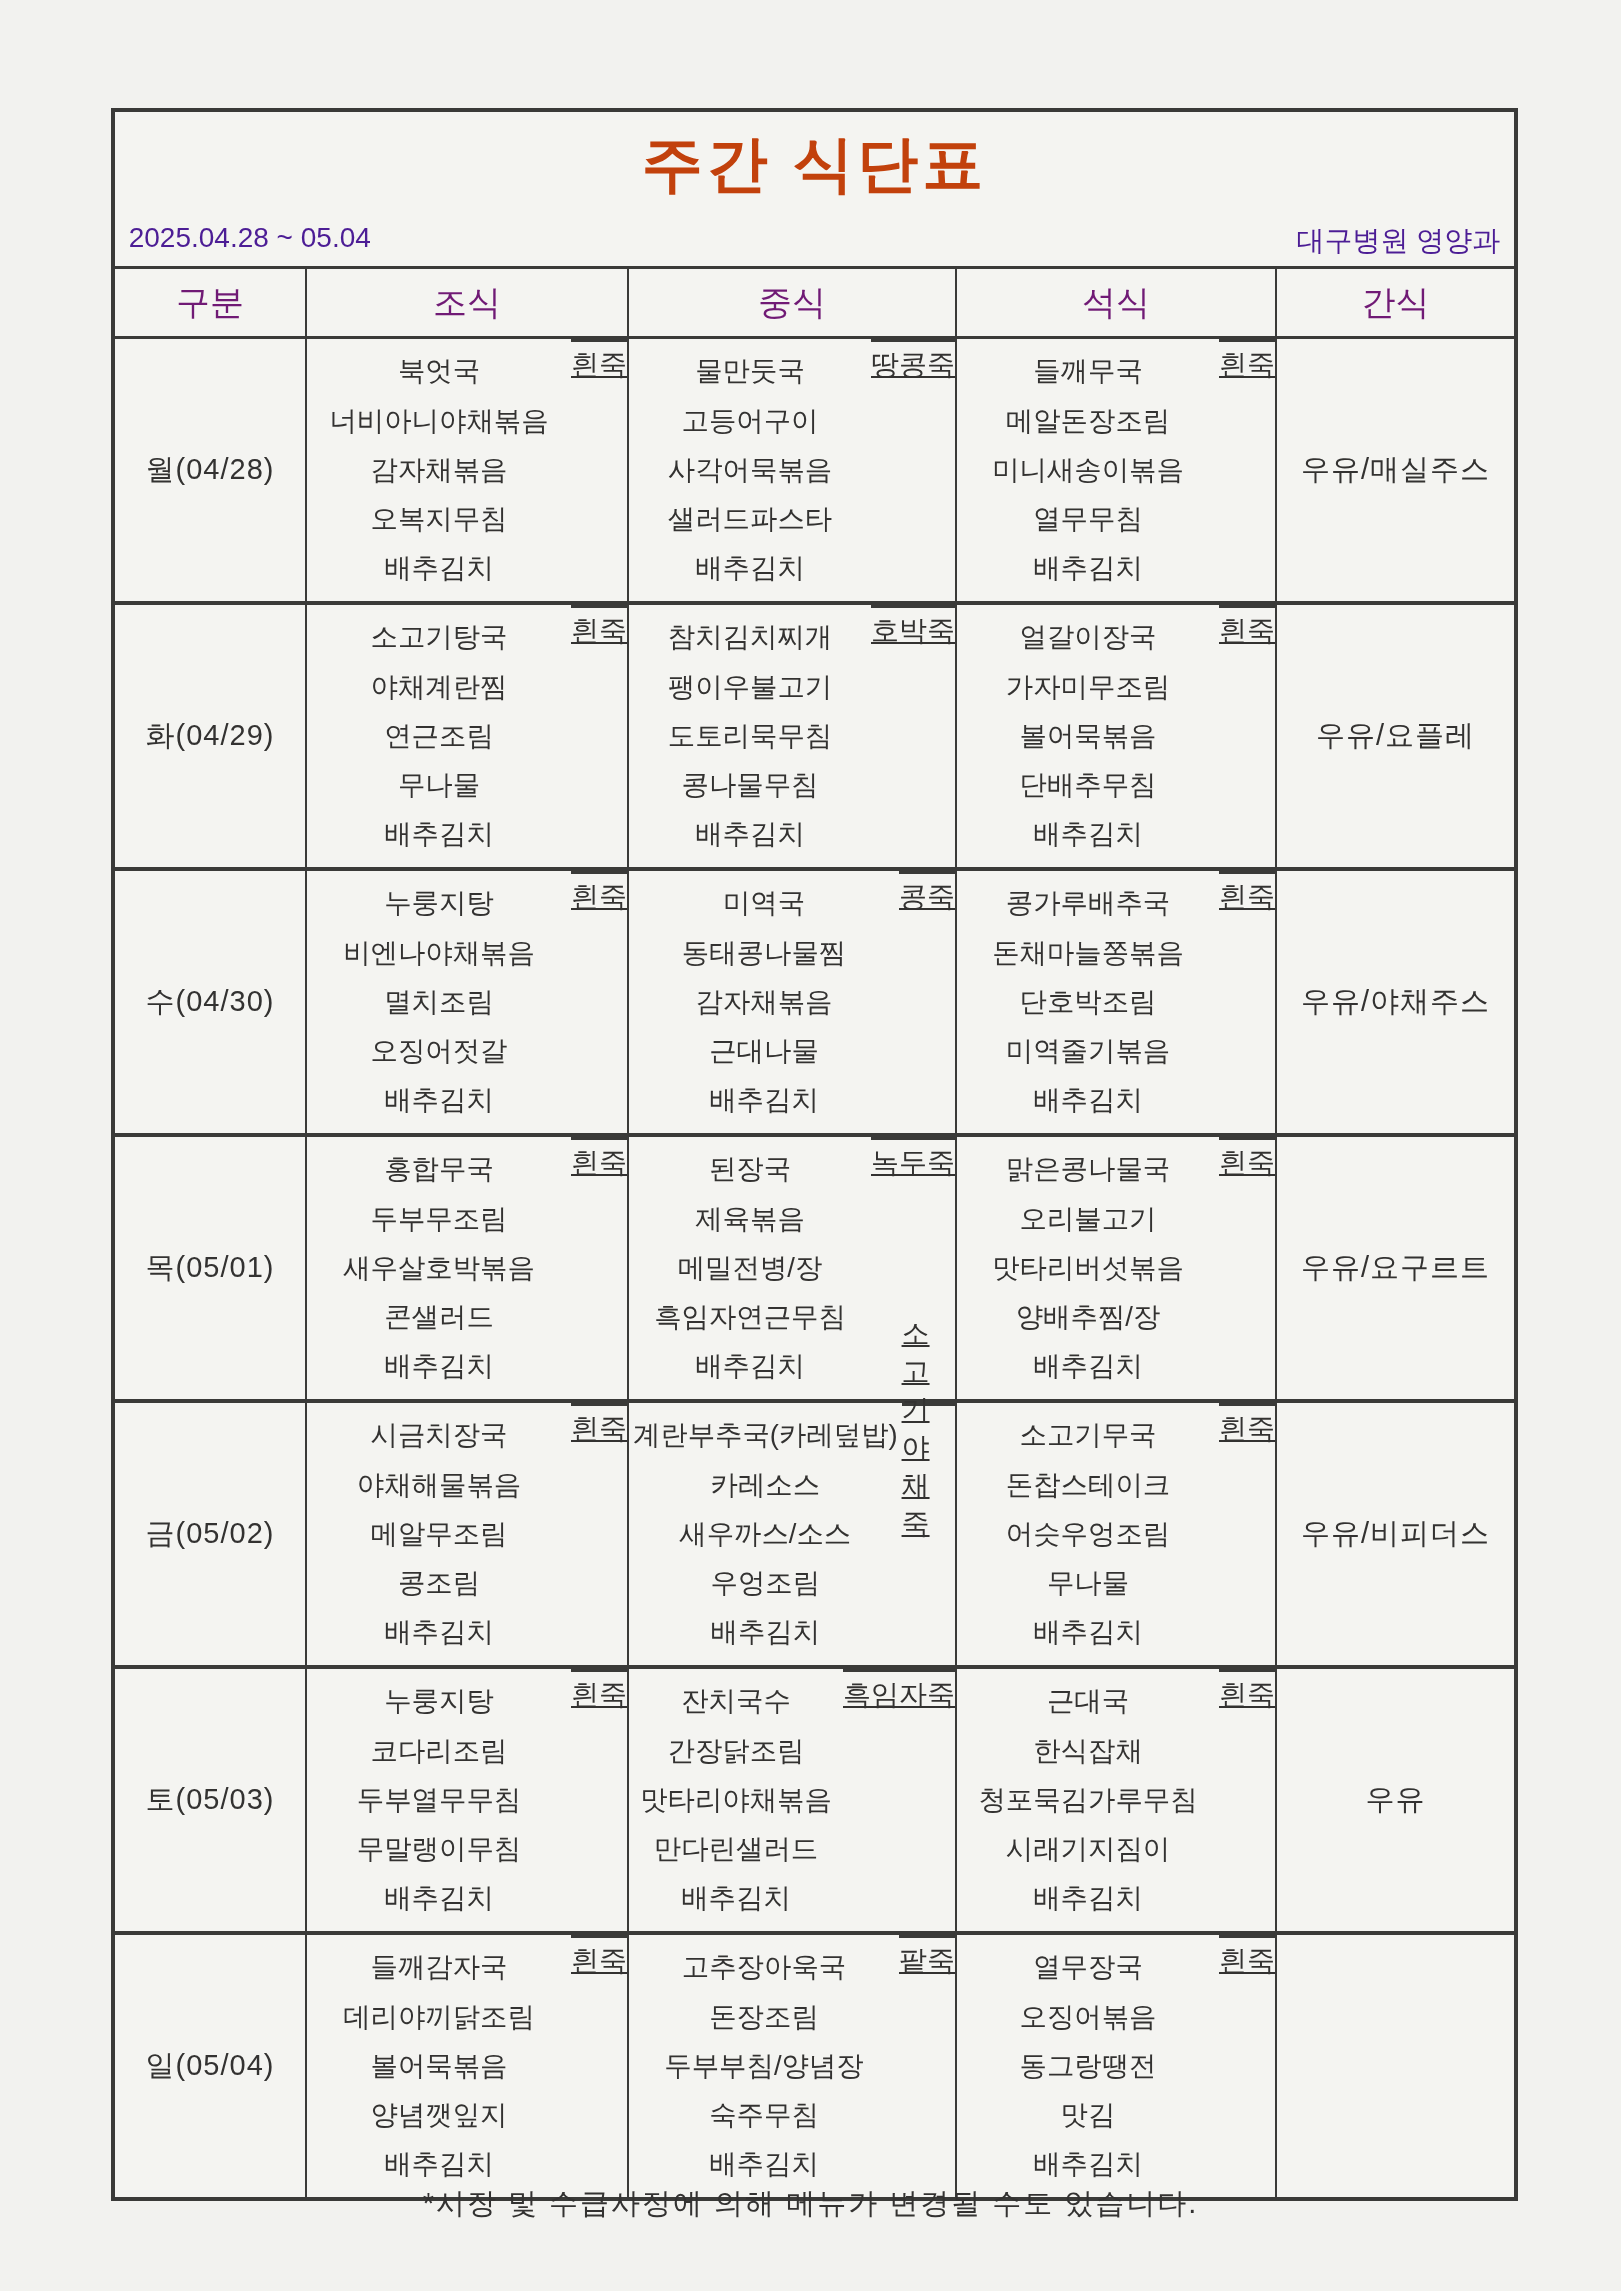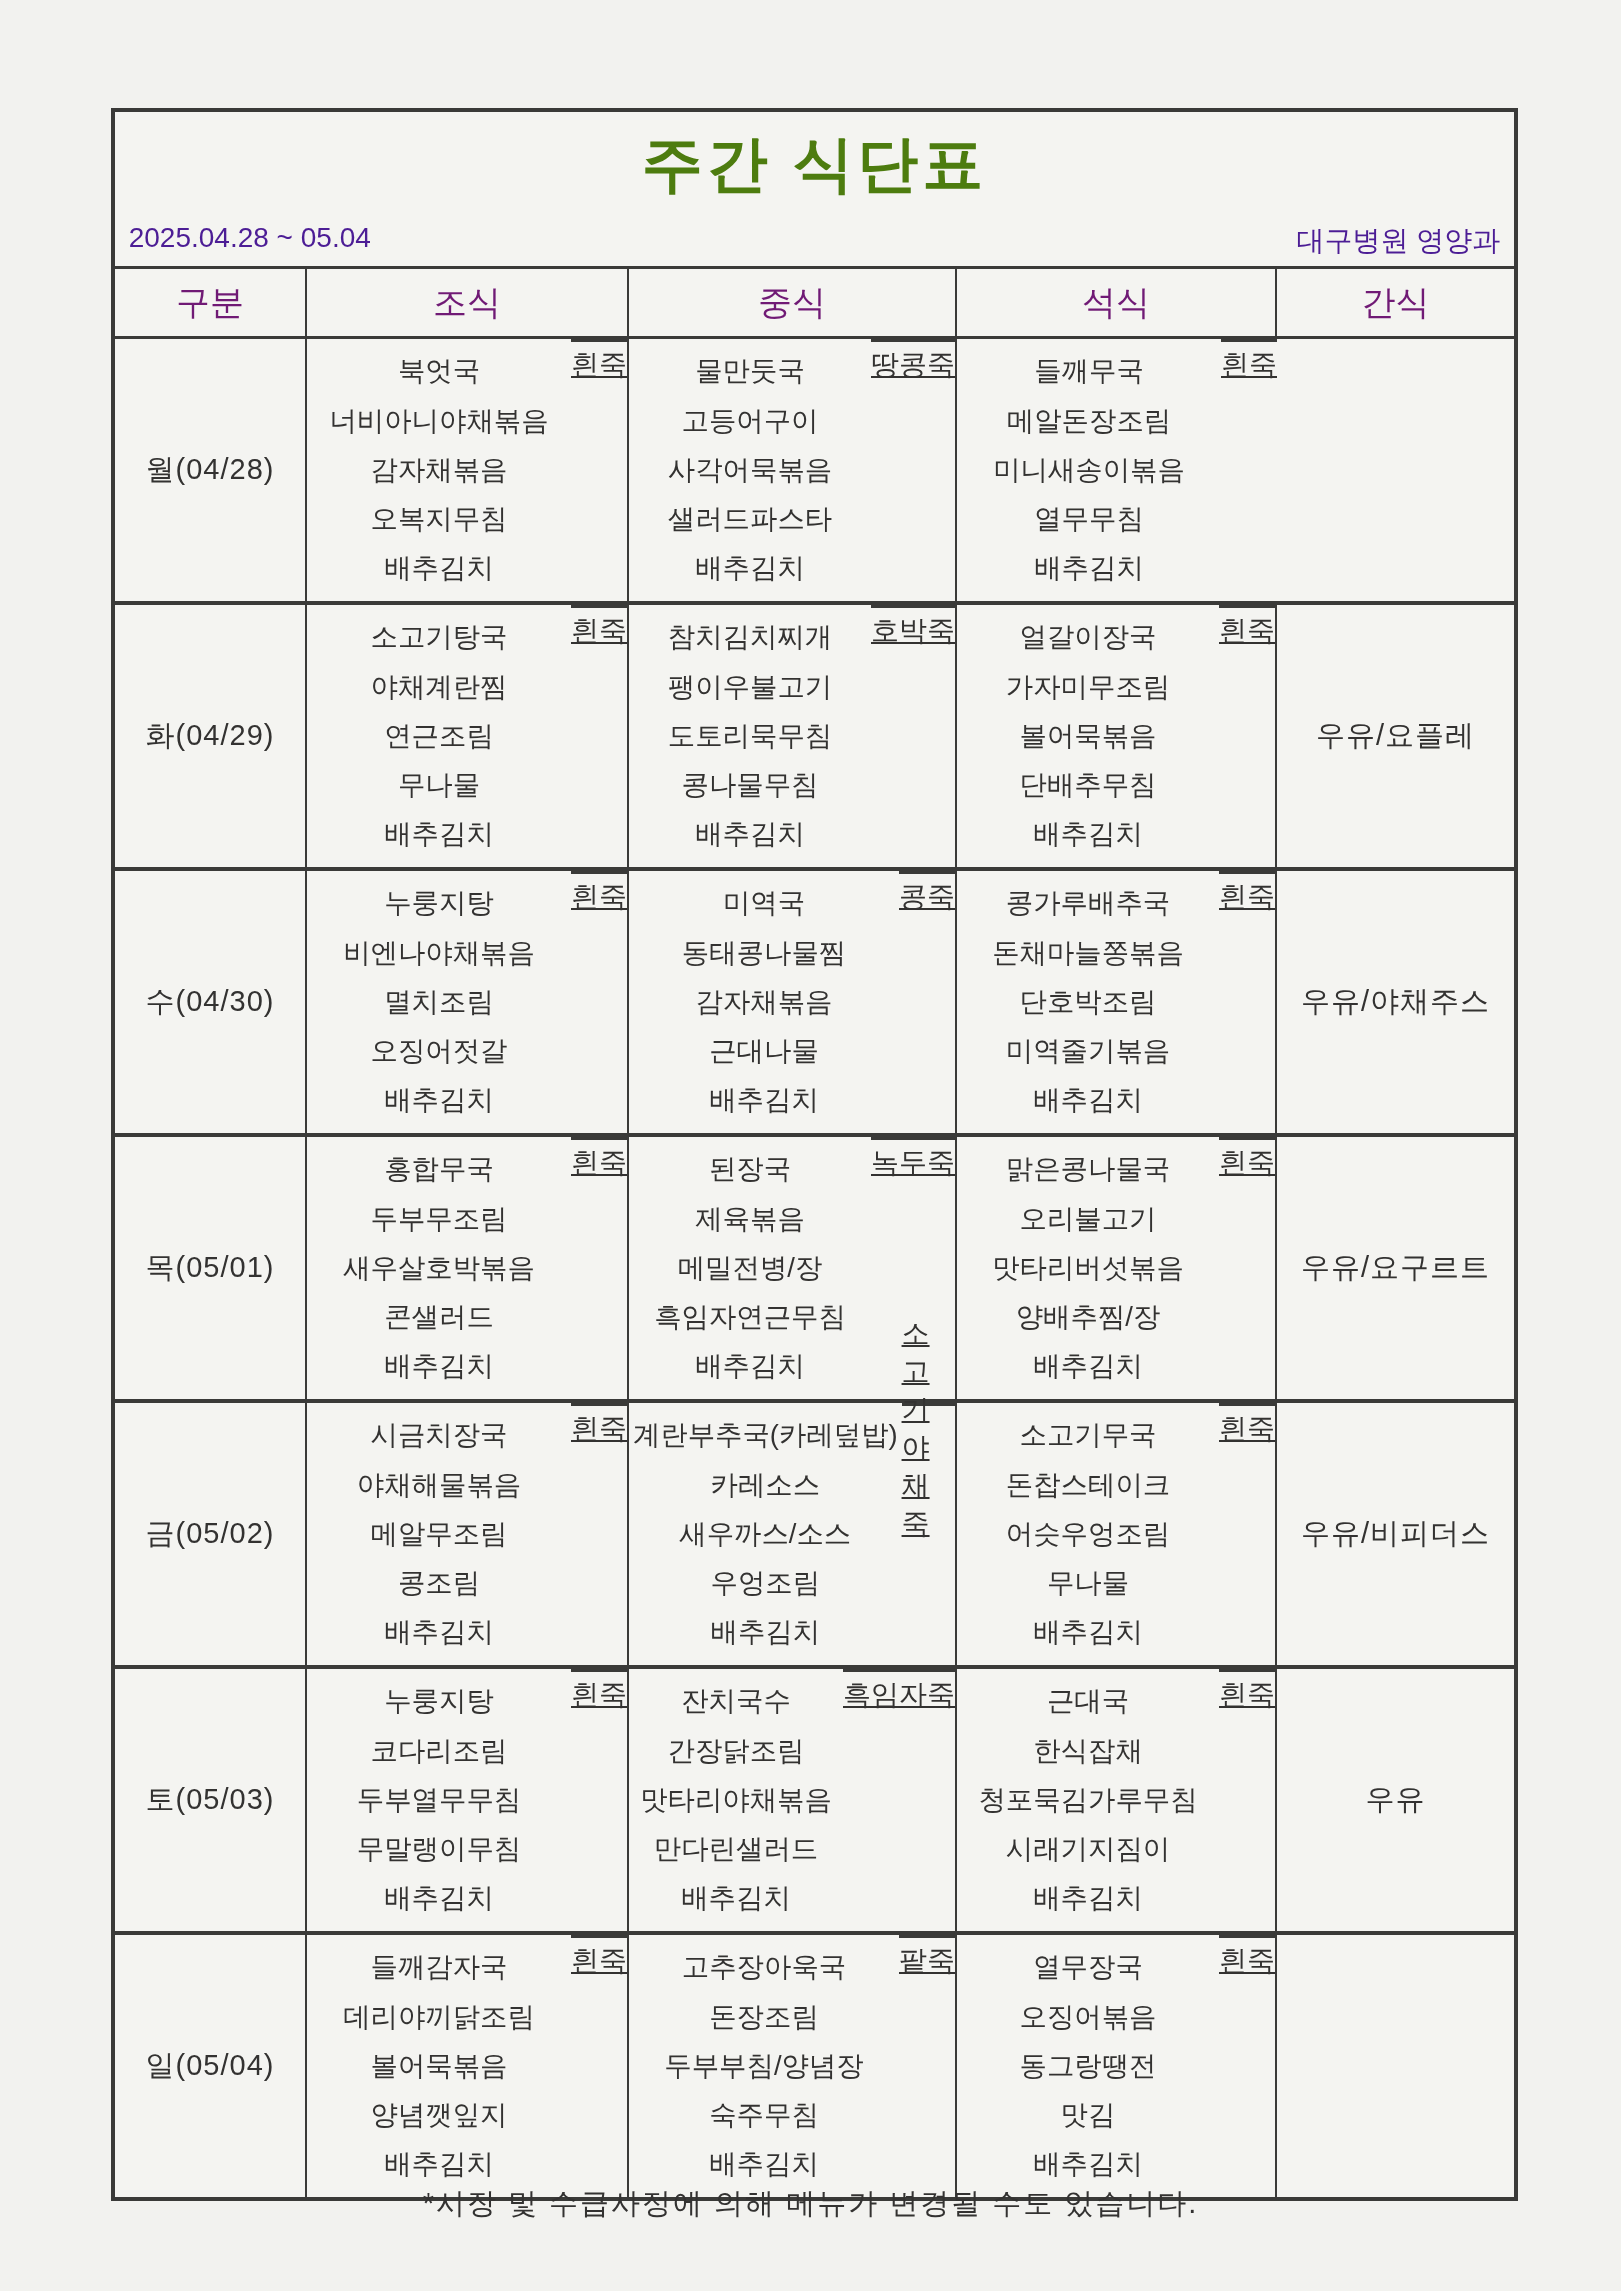--- a/index.html
+++ b/index.html
@@ -33,21 +33,21 @@
   }
   .page-title {
     position: absolute;
     top: 11.8px;
     left: 0;
     width: 100%;
     text-align: center;
     font-size: 61px;
     font-weight: bold;
     letter-spacing: 3.9px;
-    color: #4d7c0f;
+    color: #c2410c;
   }
   .subheader {
     position: absolute;
     bottom: 5.9px;
     left: 13.7px;
     right: 13.7px;
     display: flex;
     justify-content: space-between;
     font-size: 28px;
     color: #4c1d95;
@@ -176,20 +176,21 @@
       <div class="menu">
         <span class="menu-item">들깨무국</span>
         <span class="menu-item">메알돈장조림</span>
         <span class="menu-item">미니새송이볶음</span>
         <span class="menu-item">열무무침</span>
         <span class="menu-item">배추김치</span>
       </div>
       <div class="porridge">흰죽</div>
     </div>
 
+    <div class="cell snack-cell">우유/매실주스</div>
   </div>
 
   <div class="grid-row day-row">
     <div class="cell day-cell">화(04/29)</div>
 
     <div class="cell meal-cell">
       <div class="menu">
         <span class="menu-item">소고기탕국</span>
         <span class="menu-item">야채계란찜</span>
         <span class="menu-item">연근조림</span>

